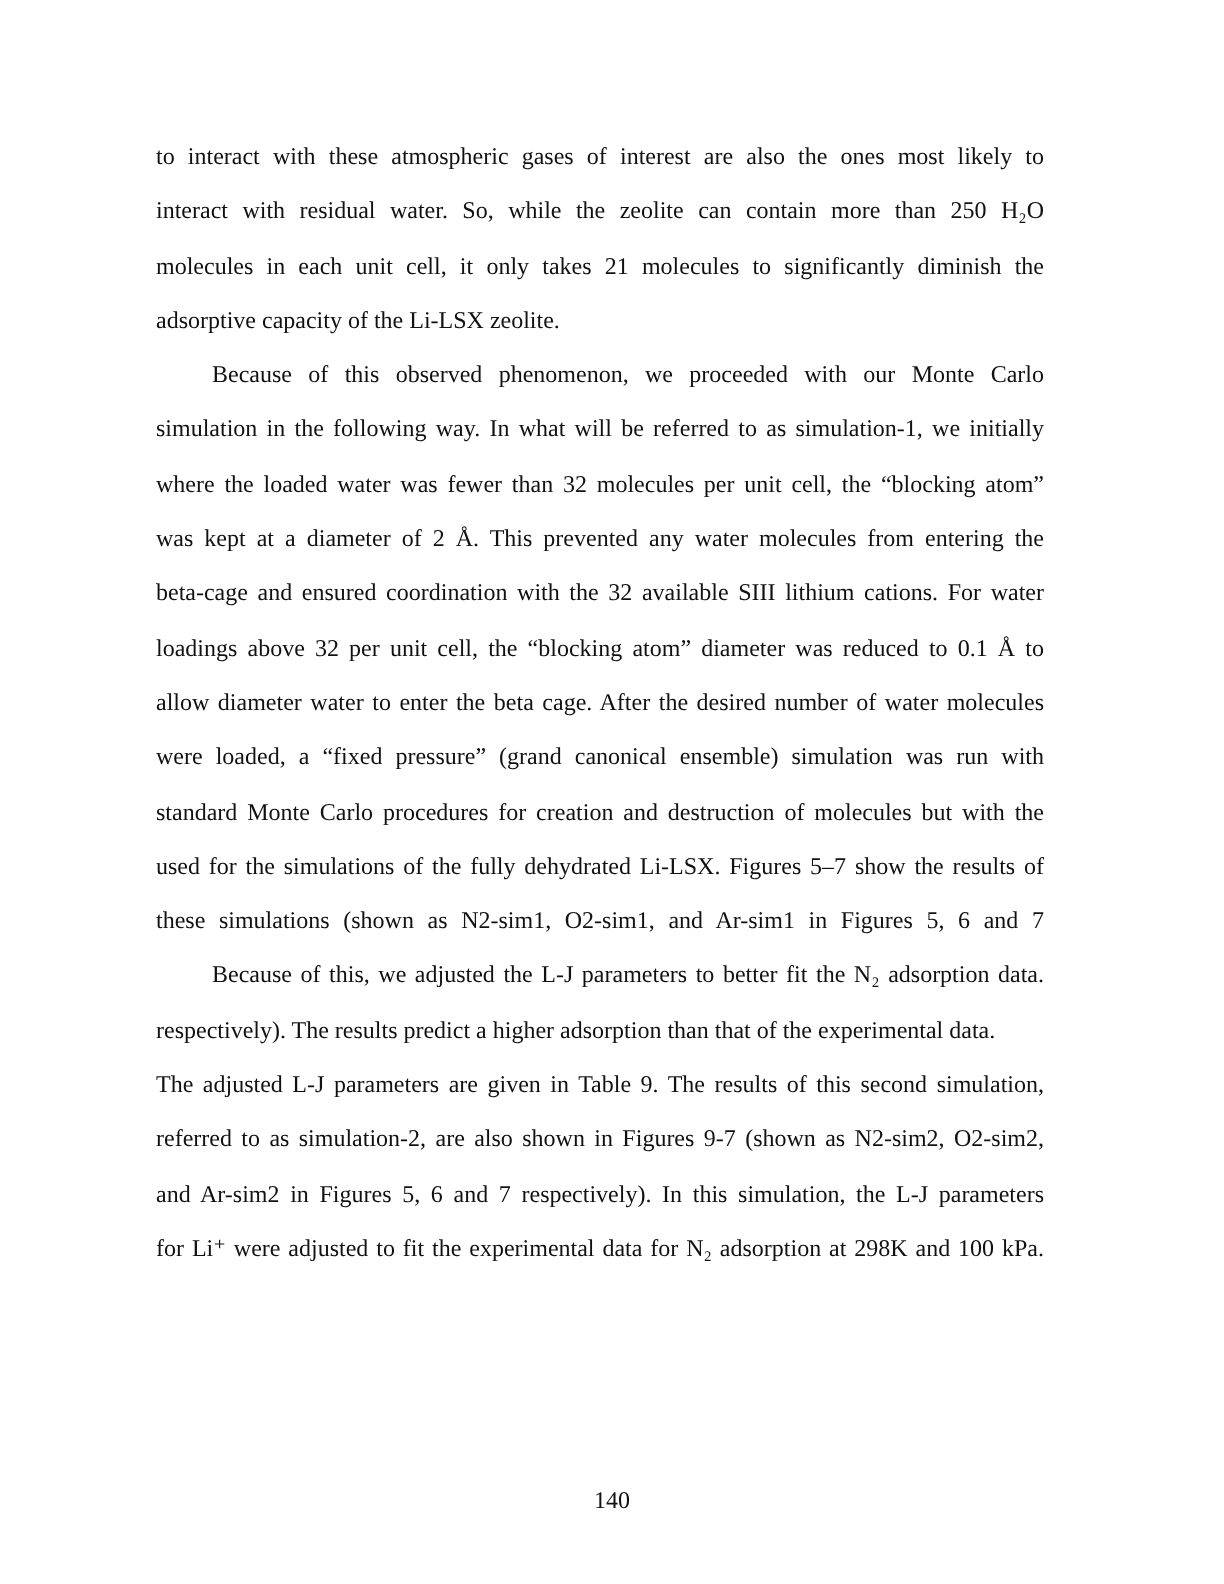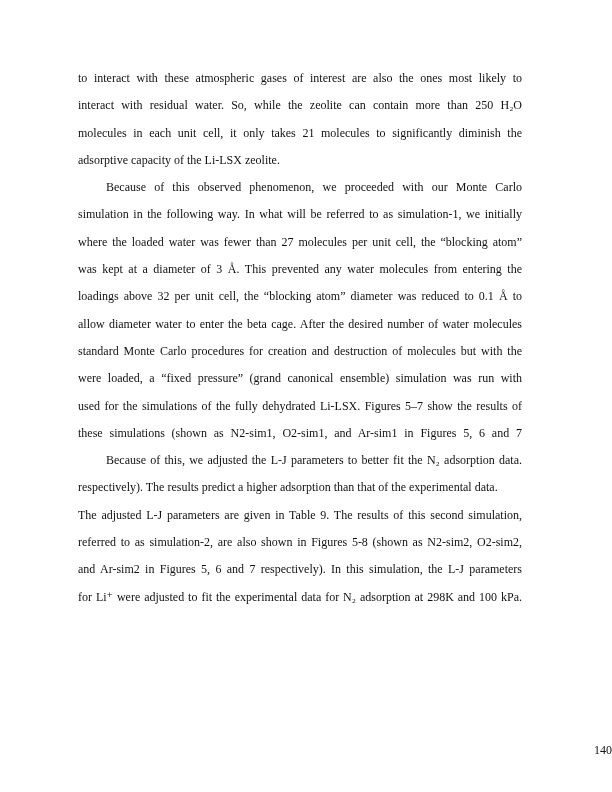--- a/index.html
+++ b/index.html
@@ -14,21 +14,21 @@
   }
   .line {
     display: block; height: 27.3px; line-height: 20px;
     text-align: justify; text-align-last: justify; white-space: nowrap;
   }
   .line.last { text-align-last: left; }
   .line.indent { padding-left: 28px; }
   .line span.j { display: block; text-align: justify; text-align-last: justify; white-space: normal; }
   .line.last span.j { text-align-last: left; }
   .page-number {
-    position: absolute; left: 0; width: 612px; top: 743px; text-align: right;
+    position: absolute; left: 0; width: 612px; top: 743px; text-align: center;
     font-family: "Liberation Serif", "DejaVu Serif", serif; font-size: 12px; color: #111;
   }
 </style>
 </head>
 <body>
 
 <div class="page">
   <div class="body-text">
 
     <div class="line">
@@ -44,55 +44,58 @@
         <span class="j">adsorptive capacity of the Li-LSX zeolite.</span>
       </div>
 
     <div class="line indent">
         <span class="j">Because of this observed phenomenon, we proceeded with our Monte Carlo</span>
       </div>
     <div class="line">
         <span class="j">simulation in the following way.   In what will be referred to as simulation-1, we initially</span>
       </div>
     <div class="line">
-        <span class="j">where the loaded water was fewer than 27 molecules per unit cell, the “blocking atom”</span>
+        <span class="j">where the loaded water was fewer than 32 molecules per unit cell, the “blocking atom”</span>
       </div>
     <div class="line">
-        <span class="j">was kept at a diameter of 3 Å.  This prevented any water molecules from entering the</span>
+        <span class="j">was kept at a diameter of 2 Å.  This prevented any water molecules from entering the</span>
+      </div>
+    <div class="line">
+        <span class="j">beta-cage and ensured coordination with the 32 available SIII lithium cations.  For water</span>
       </div>
     <div class="line">
         <span class="j">loadings above 32 per unit cell, the “blocking atom” diameter was reduced to 0.1 Å to</span>
       </div>
     <div class="line">
         <span class="j">allow diameter water to enter the beta cage.  After the desired number of water molecules</span>
       </div>
     <div class="line">
-        <span class="j">standard Monte Carlo procedures for creation and destruction of molecules but with the</span>
+        <span class="j">were loaded, a “fixed pressure” (grand canonical ensemble) simulation was run with</span>
       </div>
     <div class="line">
-        <span class="j">were loaded, a “fixed pressure” (grand canonical ensemble) simulation was run with</span>
+        <span class="j">standard Monte Carlo procedures for creation and destruction of molecules but with the</span>
       </div>
     <div class="line">
         <span class="j">used for the simulations of the fully dehydrated Li-LSX.  Figures 5–7 show the results of</span>
       </div>
     <div class="line">
         <span class="j">these simulations (shown as N2-sim1, O2-sim1, and Ar-sim1 in Figures 5, 6 and 7</span>
       </div>
     <div class="line indent">
         <span class="j">Because of this, we adjusted the L-J parameters to better fit the N₂ adsorption data.</span>
       </div>
 
     <div class="line last">
         <span class="j">respectively).   The results predict a higher adsorption than that of the experimental data.</span>
       </div>
     <div class="line">
         <span class="j">The adjusted L-J parameters are given in Table 9.  The results of this second simulation,</span>
       </div>
     <div class="line">
-        <span class="j">referred to as simulation-2, are also shown in Figures 5-8 (shown as N2-sim2, O2-sim2,</span>
+        <span class="j">referred to as simulation-2, are also shown in Figures 9-7 (shown as N2-sim2, O2-sim2,</span>
       </div>
     <div class="line">
         <span class="j">and Ar-sim2 in Figures 5, 6 and 7 respectively).  In this simulation, the L-J parameters</span>
       </div>
     <div class="line">
         <span class="j">for Li⁺ were adjusted to fit the experimental data for N₂ adsorption at 298K and 100 kPa.</span>
       </div>
 
   </div>
 

